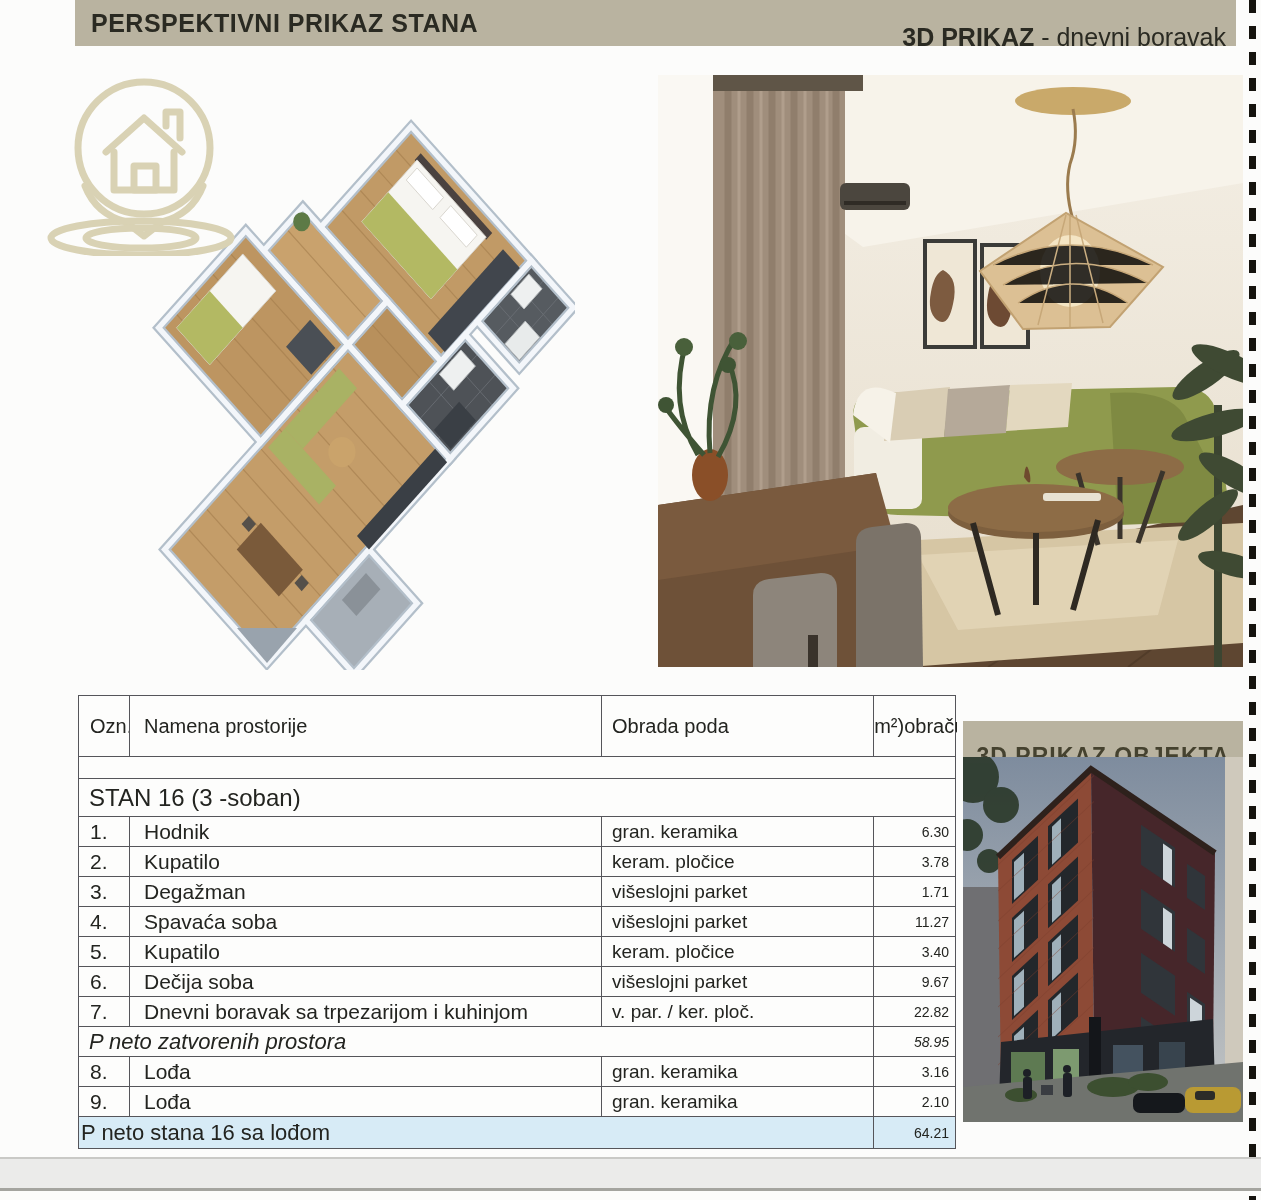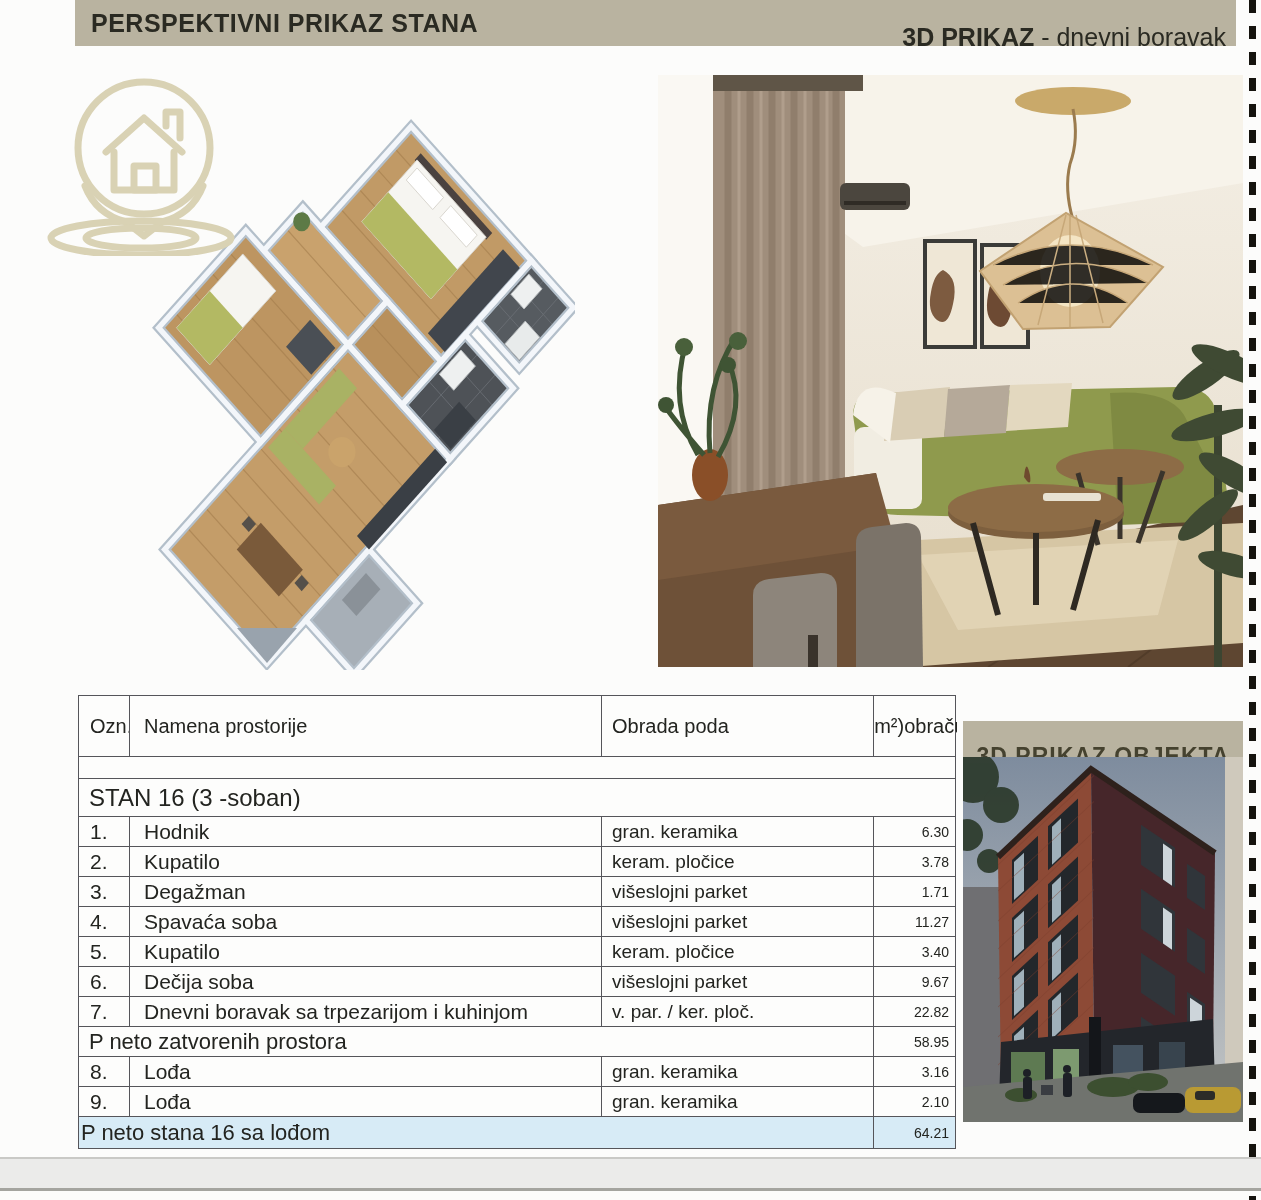--- a/index.html
+++ b/index.html
@@ -38,21 +38,21 @@
   .h-row{height:60px;}
   .h-row .td{font-size:20px;}
   .spacer-row{height:21px;}
   .group-row{height:37px; font-size:24px;}
   .group-row .td{padding-left:10px;}
   .d-row{height:29px;}
   .c-ozn{justify-content:flex-start; padding-left:11px;}
   .c-name{padding-left:14px;}
   .c-floor{padding-left:10px; font-size:19px;}
   .c-area{justify-content:flex-end; padding-right:8px; font-size:14px;}
-  .sum-row{height:29px; font-size:22px;}
+  .sum-row{height:29px; font-size:22px;font-style:italic;}
   .sum-row .c-label{padding-left:10px;}
   .total-row{height:31px; background:#d7ebf6; font-size:22px;}
   .total-row .c-label{padding-left:2px;}
   .area-hdr{flex-direction:row; justify-content:center; align-items:center; line-height:21px; font-size:19px;}
 
   
   .dashes{position:absolute; left:1249px; top:0; width:7px; height:1200px;
     background:repeating-linear-gradient(180deg,#15130e 0 13px, rgba(0,0,0,0) 13px 26px);}
   .bottom-band{position:absolute; left:0; top:1157px; width:1261px; height:29px;
     background:#ebebea; border-top:2px solid #c9c9c6; border-bottom:3px solid #a4a49f;}

